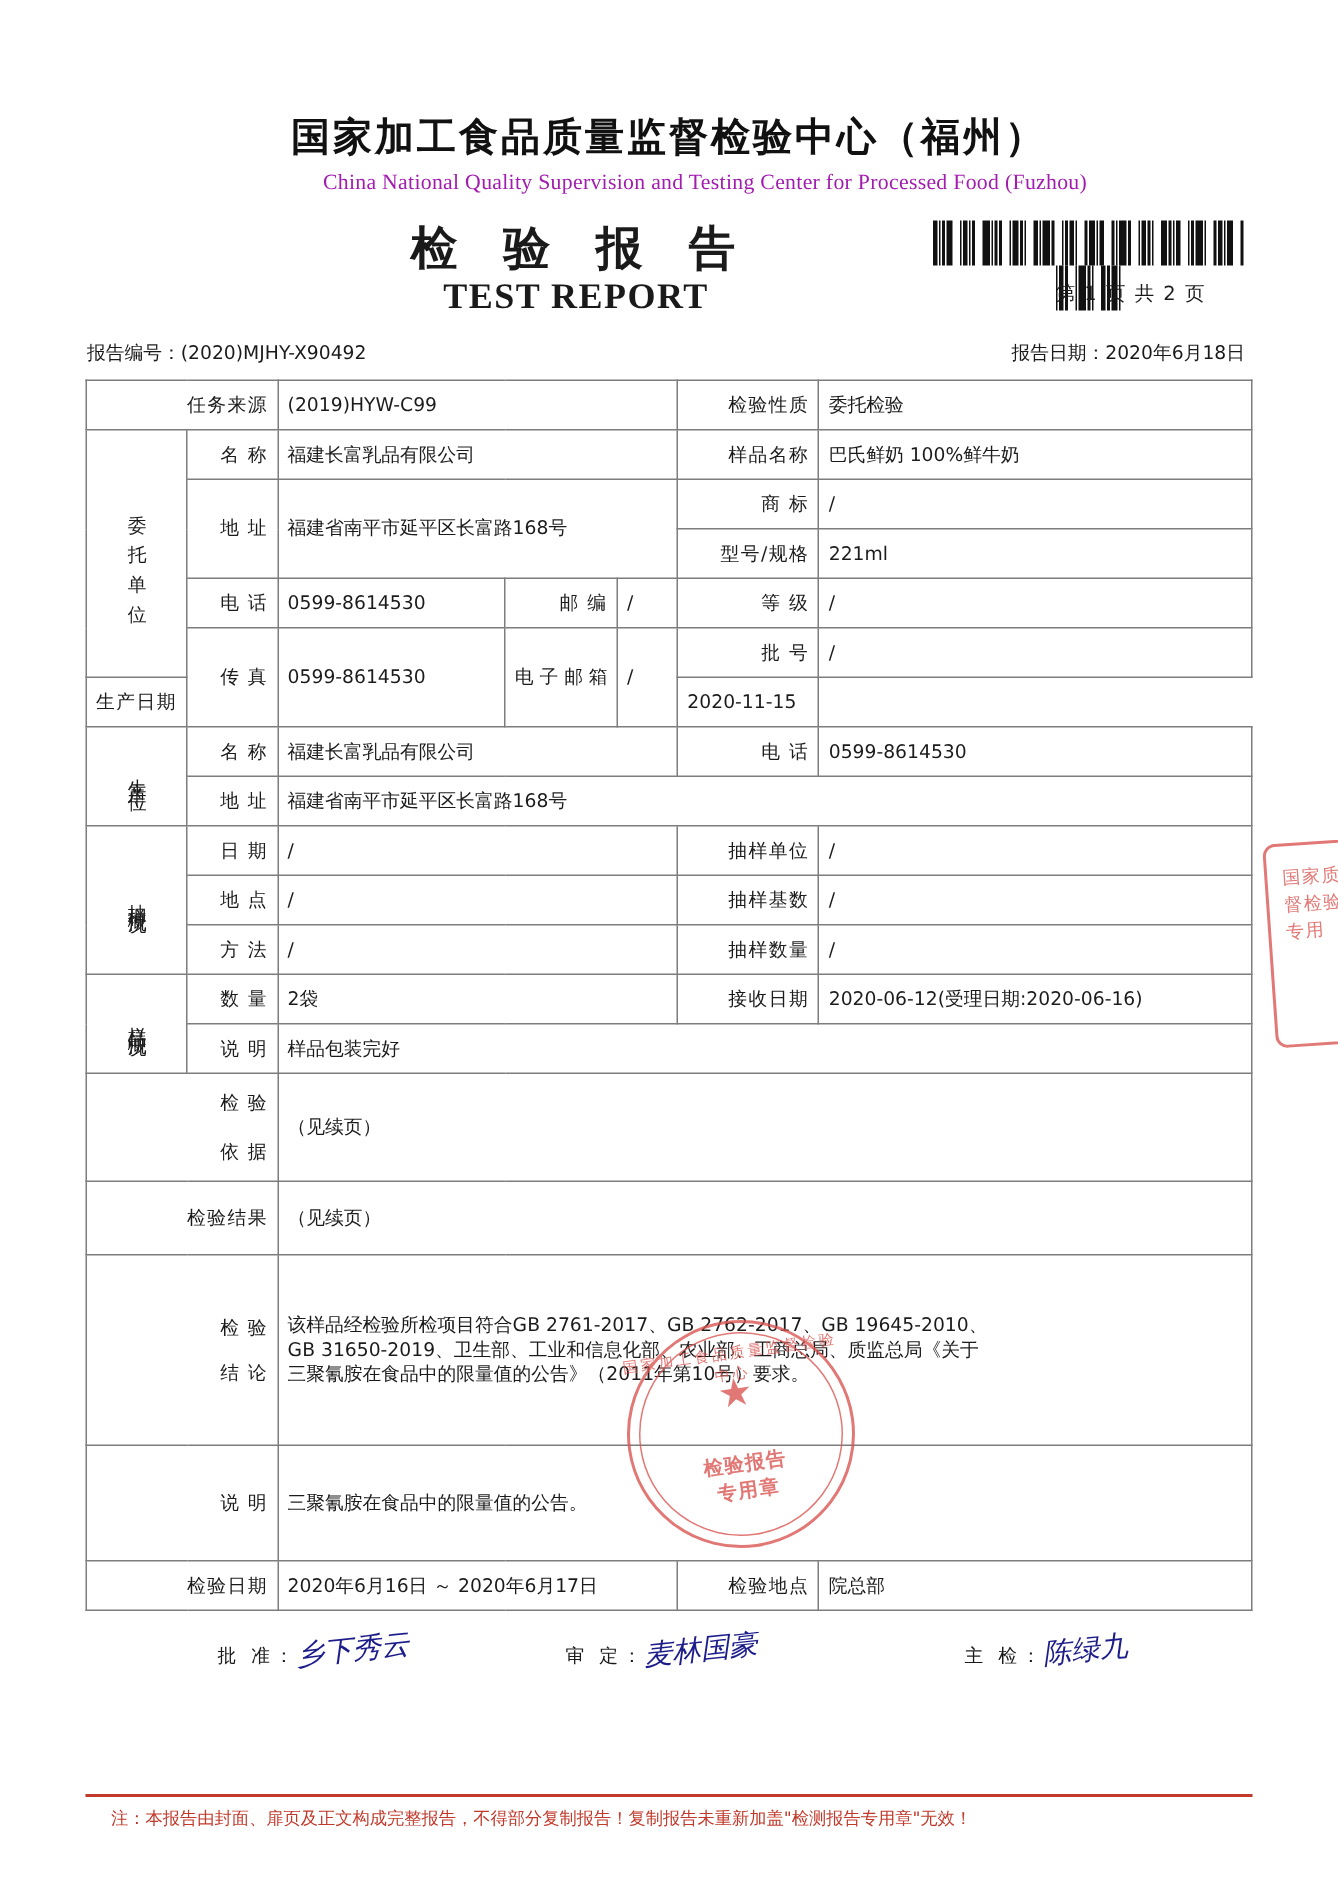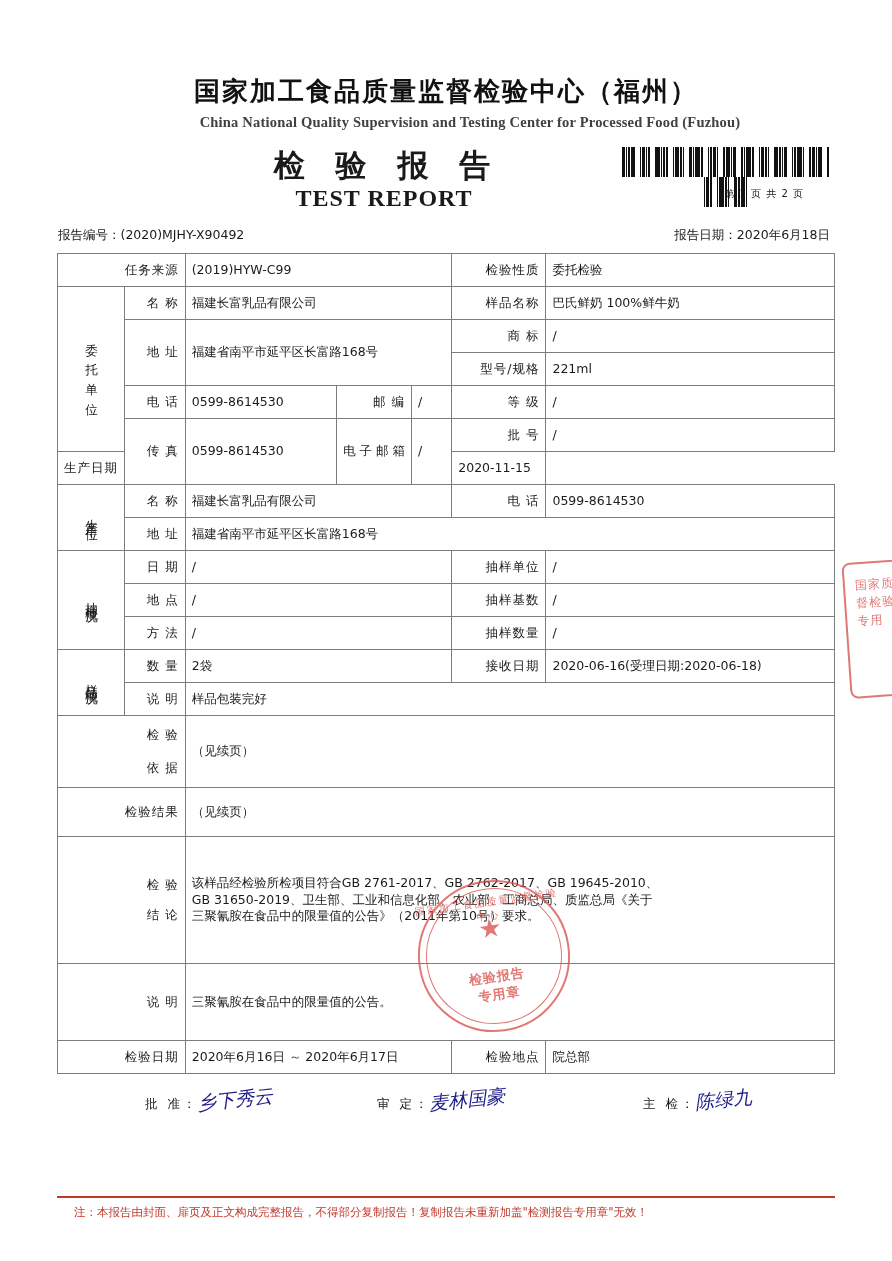--- a/index.html
+++ b/index.html
@@ -13,40 +13,40 @@
 
   
   .hdr{text-align:center;margin-top:46px;}
   .hdr-cn{
     font-family:"DejaVu Serif", serif;
     font-size:26px;font-weight:bold;letter-spacing:2px;
     margin-top:74px;color:#111;
   }
   .hdr-en{
     font-family:"Liberation Serif", serif;
-    font-size:14.5px;font-weight:bold;margin-top:5px;color:#404040;
+    font-size:14.5px;font-weight:normal;margin-top:5px;color:#a21caf;
     letter-spacing:.2px;
     padding-left:48px;
   }
   .title-wrap{position:relative;margin-top:14px;height:66px;}
   .title-cn{
     font-family:"DejaVu Serif", serif;
     font-size:31px;font-weight:bold;letter-spacing:10px;
     text-align:center;margin-left:-118px;
   }
   .title-en{
     font-family:"Liberation Serif", serif;
     font-size:24px;font-weight:bold;letter-spacing:1px;
     text-align:center;margin-top:-2px;margin-left:-124px;
   }
   .barcode{position:absolute;right:62px;top:2px;width:208px;height:30px;}
   .barcode span{display:inline-block;background:#111;height:30px;margin-right:1px;vertical-align:top;}
   .pageno{
     position:absolute;right:88px;top:42px;
-    font-family:"DejaVu Sans", sans-serif;font-size:10px;letter-spacing:1px;
+    font-family:"DejaVu Sans", sans-serif;font-size:13px;letter-spacing:1px;
   }
 
   .meta{
     position:relative;height:22px;margin:16px 0 4px 0;
     font-family:"DejaVu Sans", sans-serif;font-size:12.5px;
   }
   .meta .left{position:absolute;left:58px;top:0;}
   .meta .right{position:absolute;right:62px;top:0;}
 
   
@@ -284,21 +284,21 @@
       <td class="val">/</td>
     </tr>
 
     <tr>
       <td class="side-v" rowspan="2">
         <div style="writing-mode:vertical-rl;display:inline-block;letter-spacing:3px;height:50px;">样品概况</div>
       </td>
       <td class="lbl">数  量</td>
       <td class="val" colspan="3">2袋</td>
       <td class="lbl">接收日期</td>
-      <td class="val">2020-06-16(受理日期:2020-06-18)</td>
+      <td class="val">2020-06-12(受理日期:2020-06-16)</td>
     </tr>
     <tr>
       <td class="lbl">说  明</td>
       <td class="val" colspan="5">样品包装完好</td>
     </tr>
 
     <tr>
       <td class="lbl big-cell" colspan="2">
         <div style="line-height:2.6">检   验</div>
         <div style="line-height:2.6">依   据</div>

